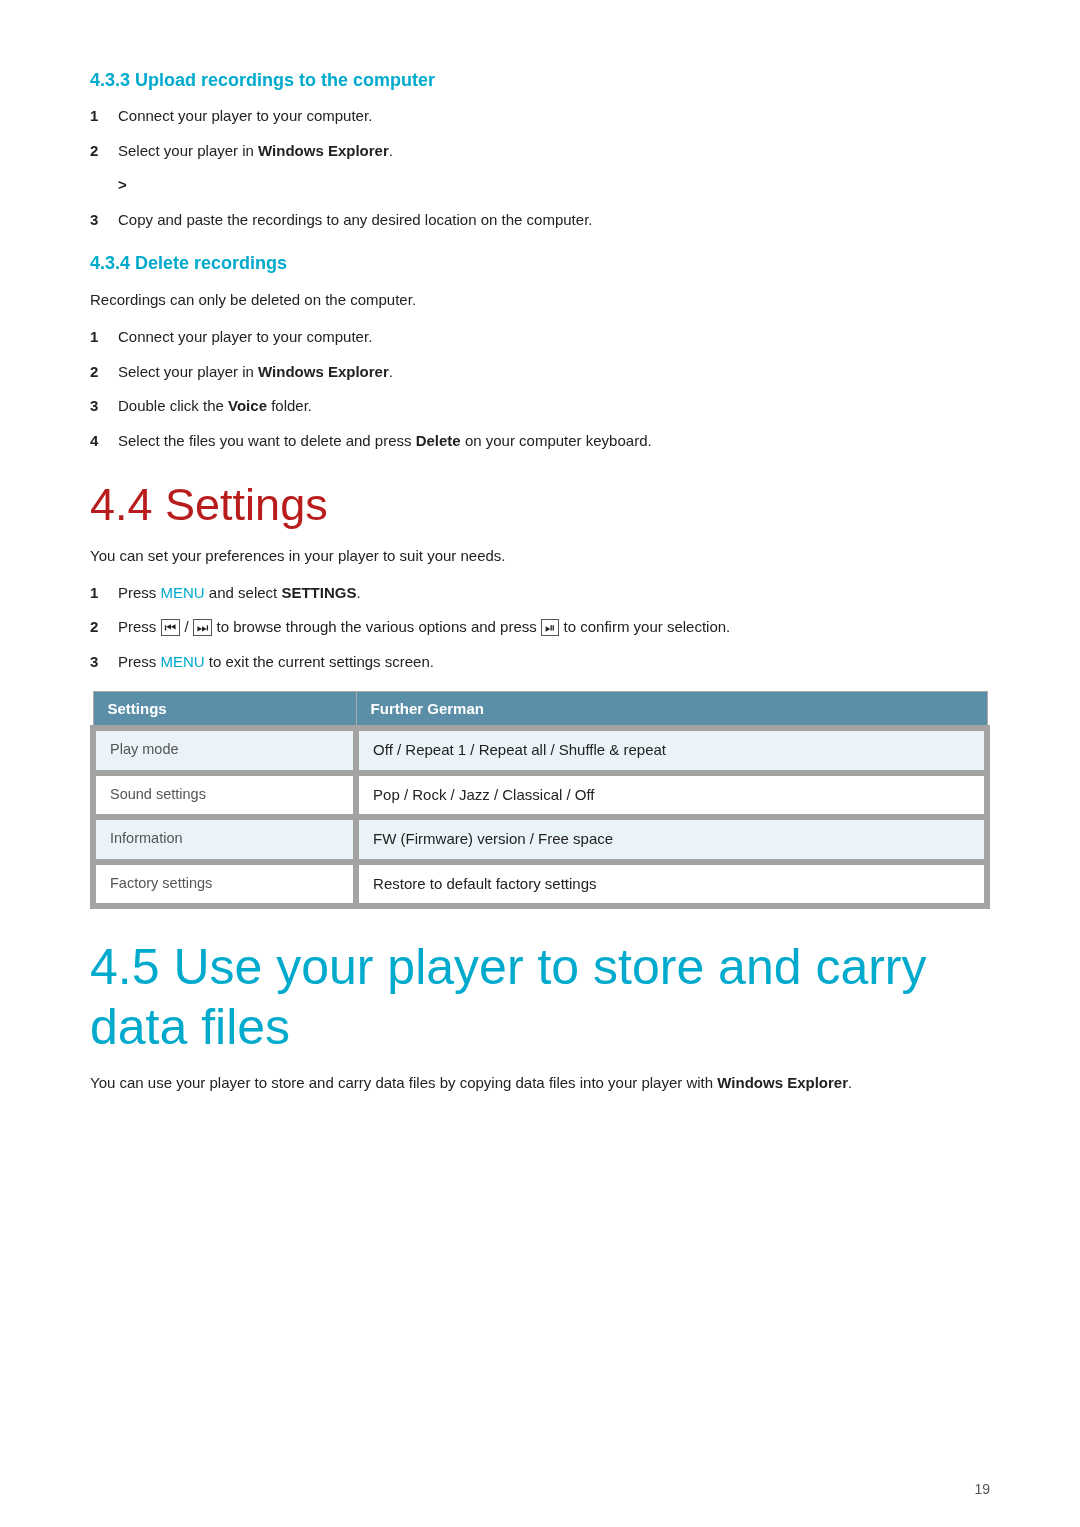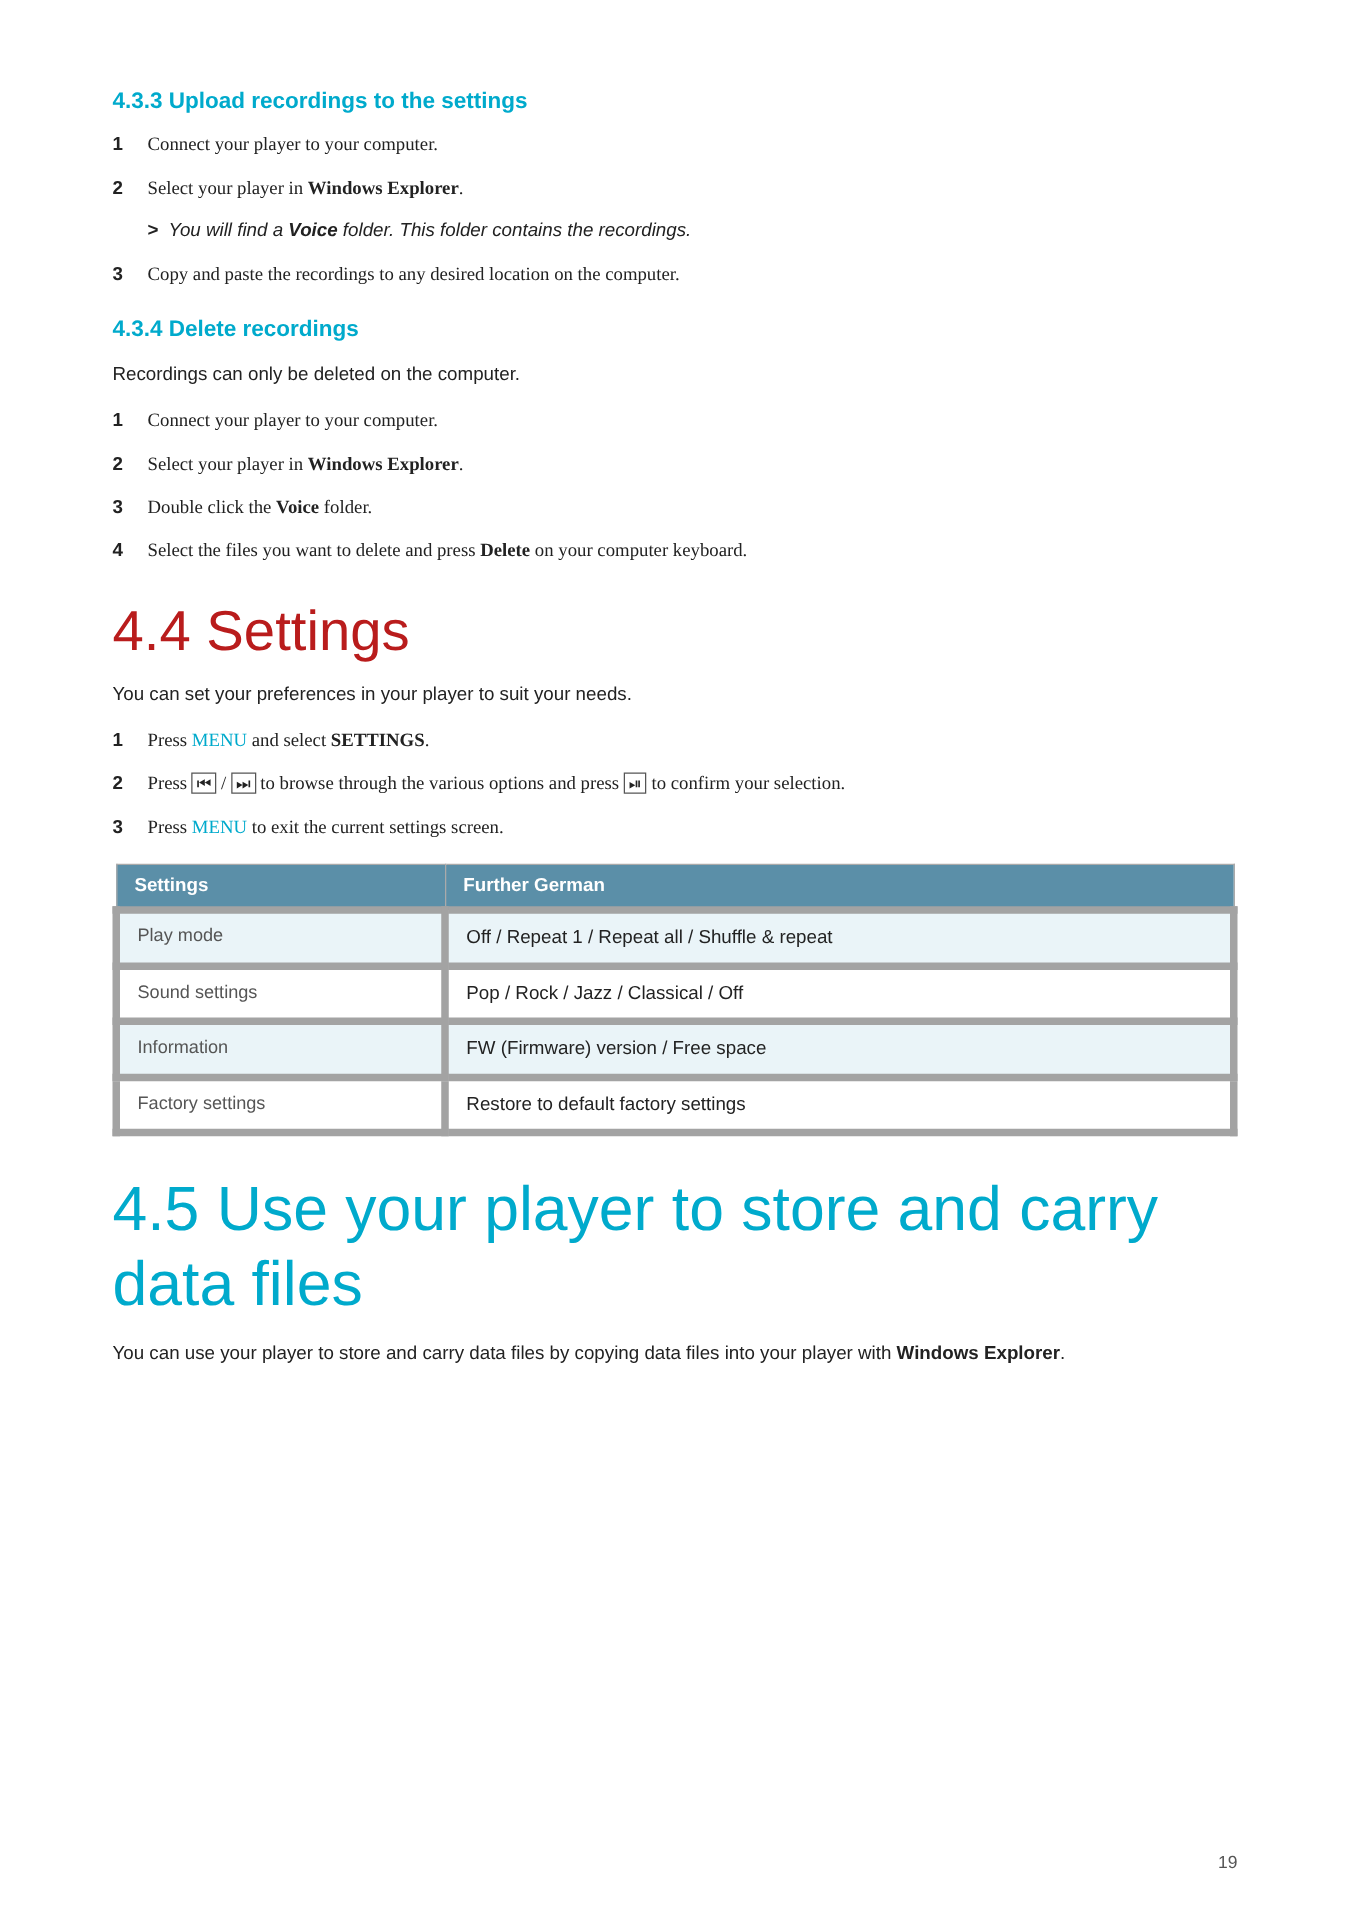--- a/index.html
+++ b/index.html
@@ -55,21 +55,20 @@
 
     ol.steps li .step-num {
       font-weight: bold;
       font-size: 15px;
       min-width: 28px;
       flex-shrink: 0;
     }
 
     ol.steps li .step-content {
       flex: 1;
-      font-family: Liberation Serif, serif;
     }
 
     .indent-line {
       display: flex;
       align-items: flex-start;
       margin-bottom: 12px;
       padding-left: 28px;
       font-style: italic;
       color: #222;
       line-height: 1.5;
@@ -136,36 +135,35 @@
       position: absolute;
       bottom: 30px;
       right: 90px;
       font-size: 14px;
       color: #555;
     }
   </style>
 </head>
 <body>
 
-<h2 class="section-heading-small">4.3.3  Upload recordings to the settings</h2>
+<h2 class="section-heading-small">4.3.3  Upload recordings to the computer</h2>
 
 <ol class="steps">
   <li>
     <span class="step-num">1</span>
     <span class="step-content">Connect your player to your computer.</span>
   </li>
   <li>
     <span class="step-num">2</span>
     <span class="step-content">Select your player in <span class="bold">Windows Explorer</span>.</span>
   </li>
 </ol>
 
 <div class="indent-line">
   <span class="arrow">&gt;</span>
-  <span><em>You will find a <strong>Voice</strong> folder. This folder contains the recordings.</em></span>
 </div>
 
 <ol class="steps">
   <li>
     <span class="step-num">3</span>
     <span class="step-content">Copy and paste the recordings to any desired location on the computer.</span>
   </li>
 </ol>
 
 <h2 class="section-heading-small">4.3.4  Delete recordings</h2>

